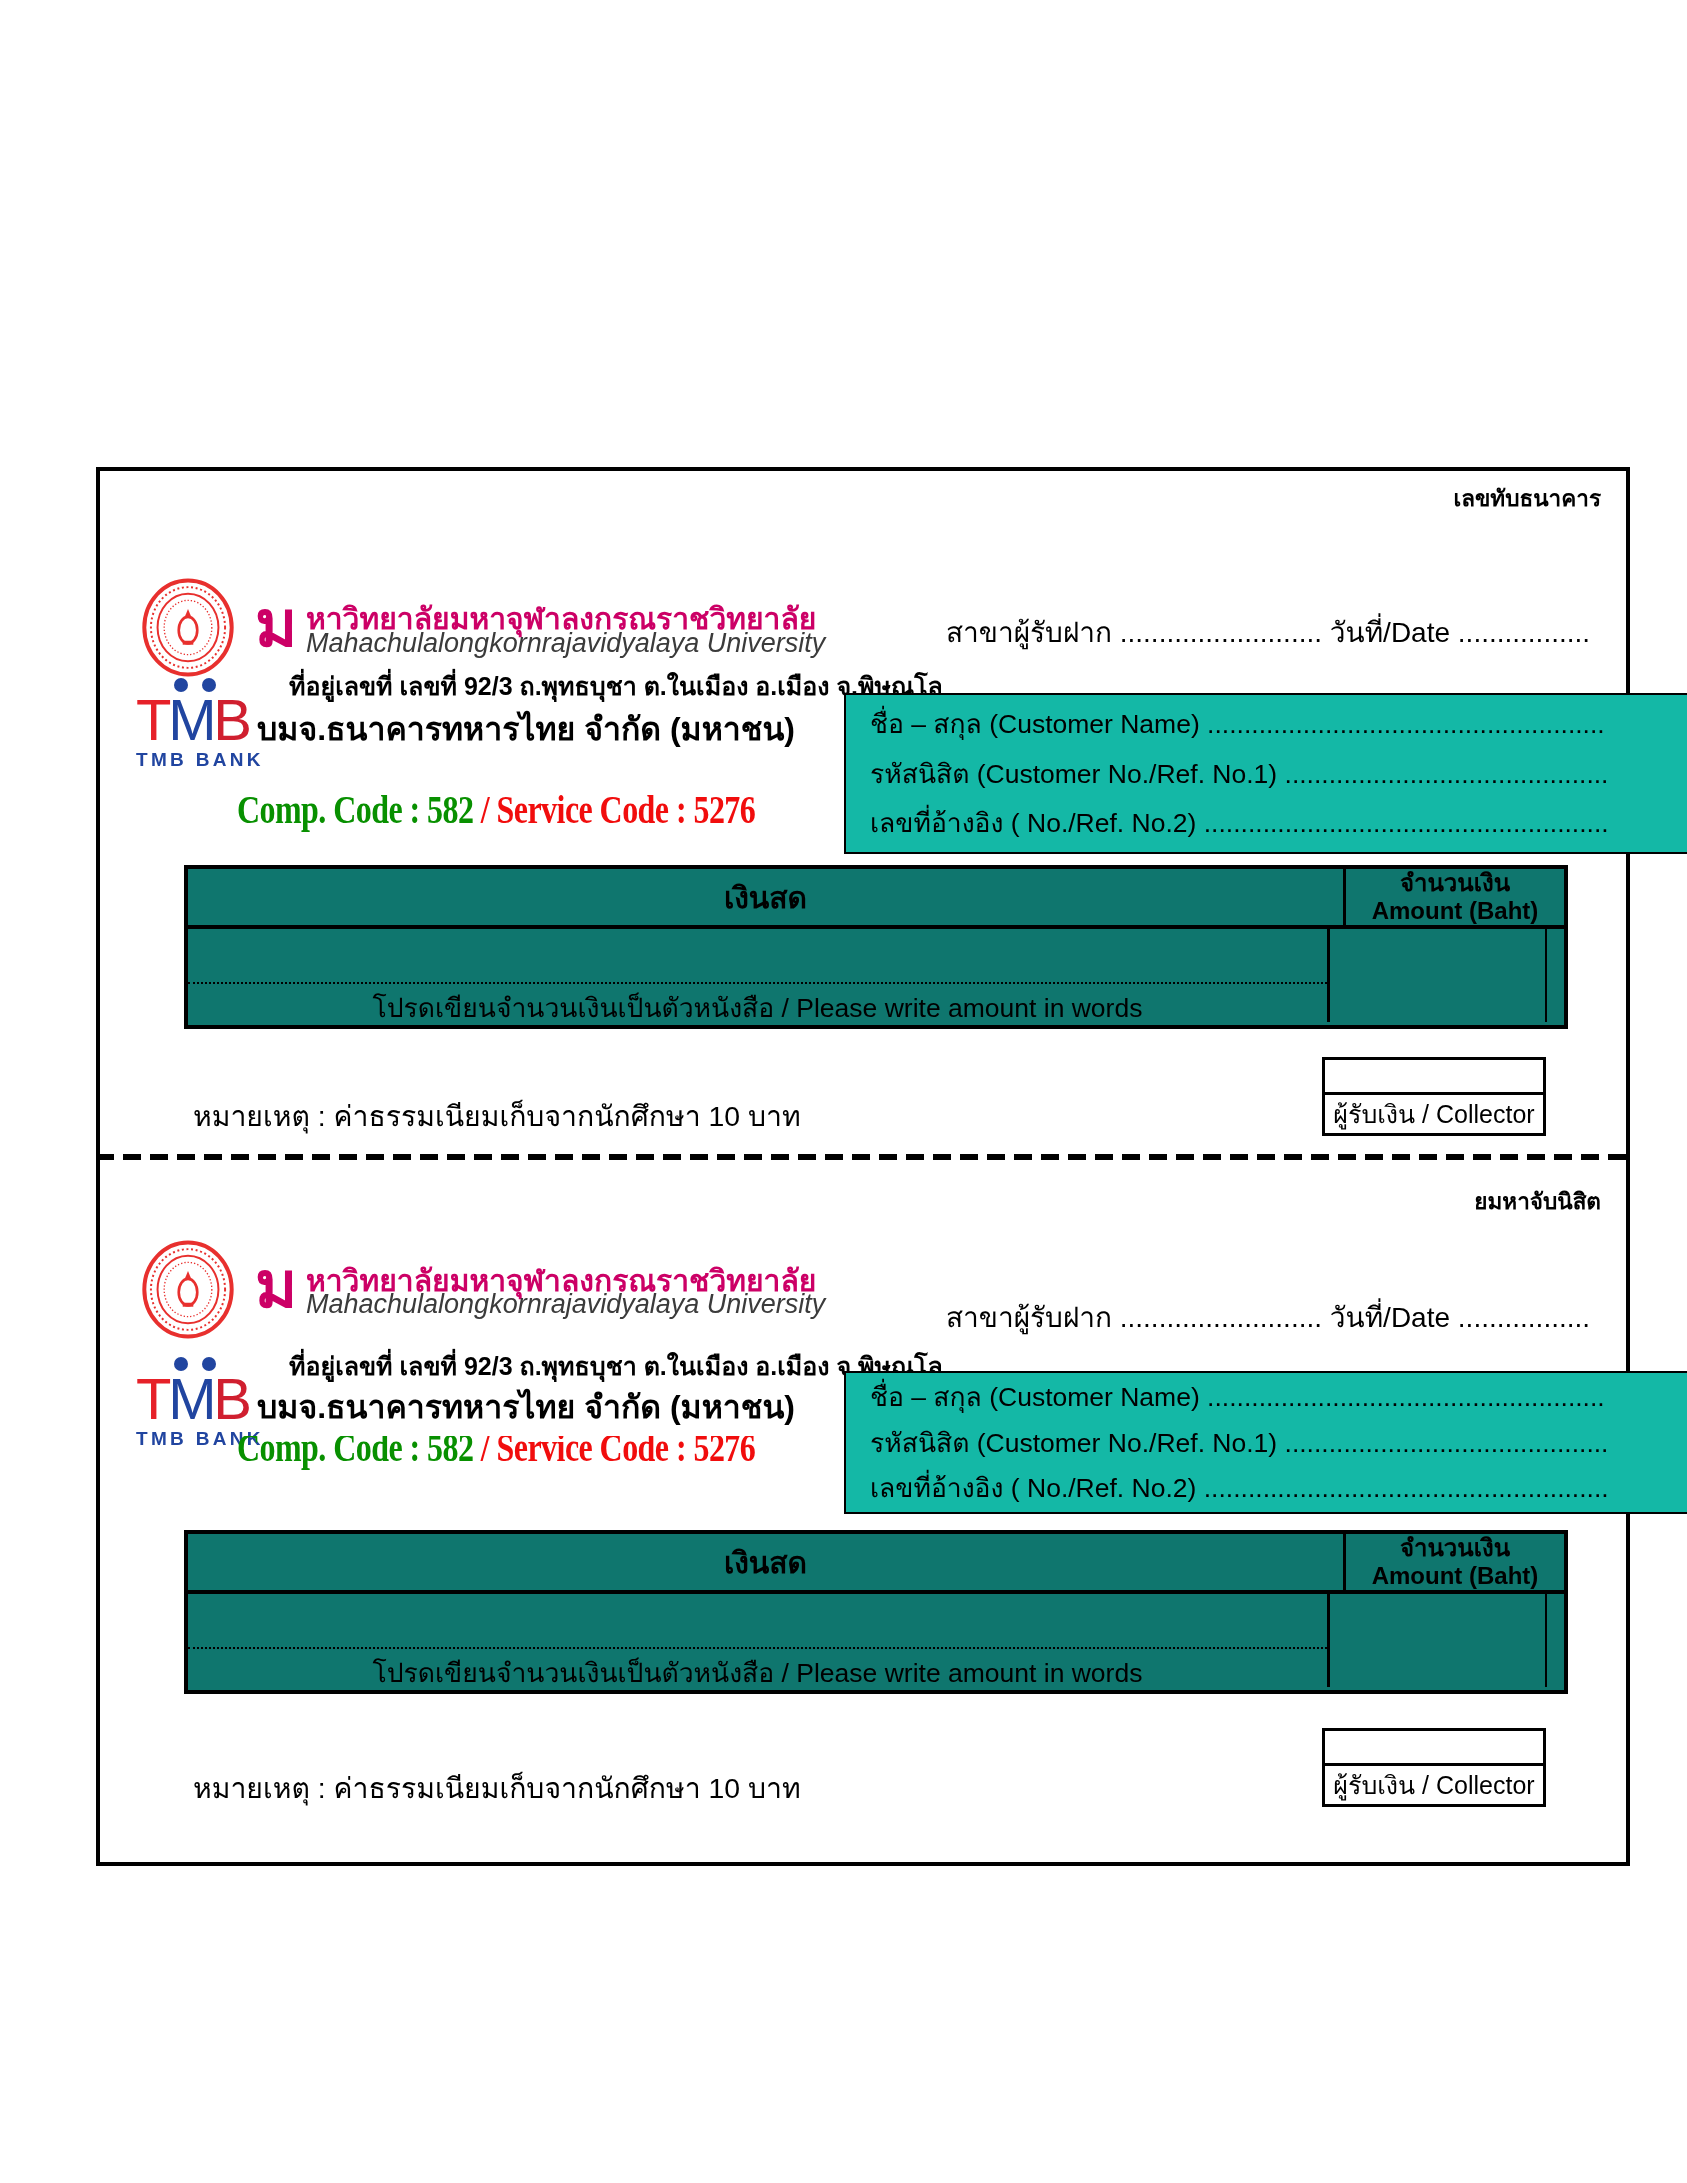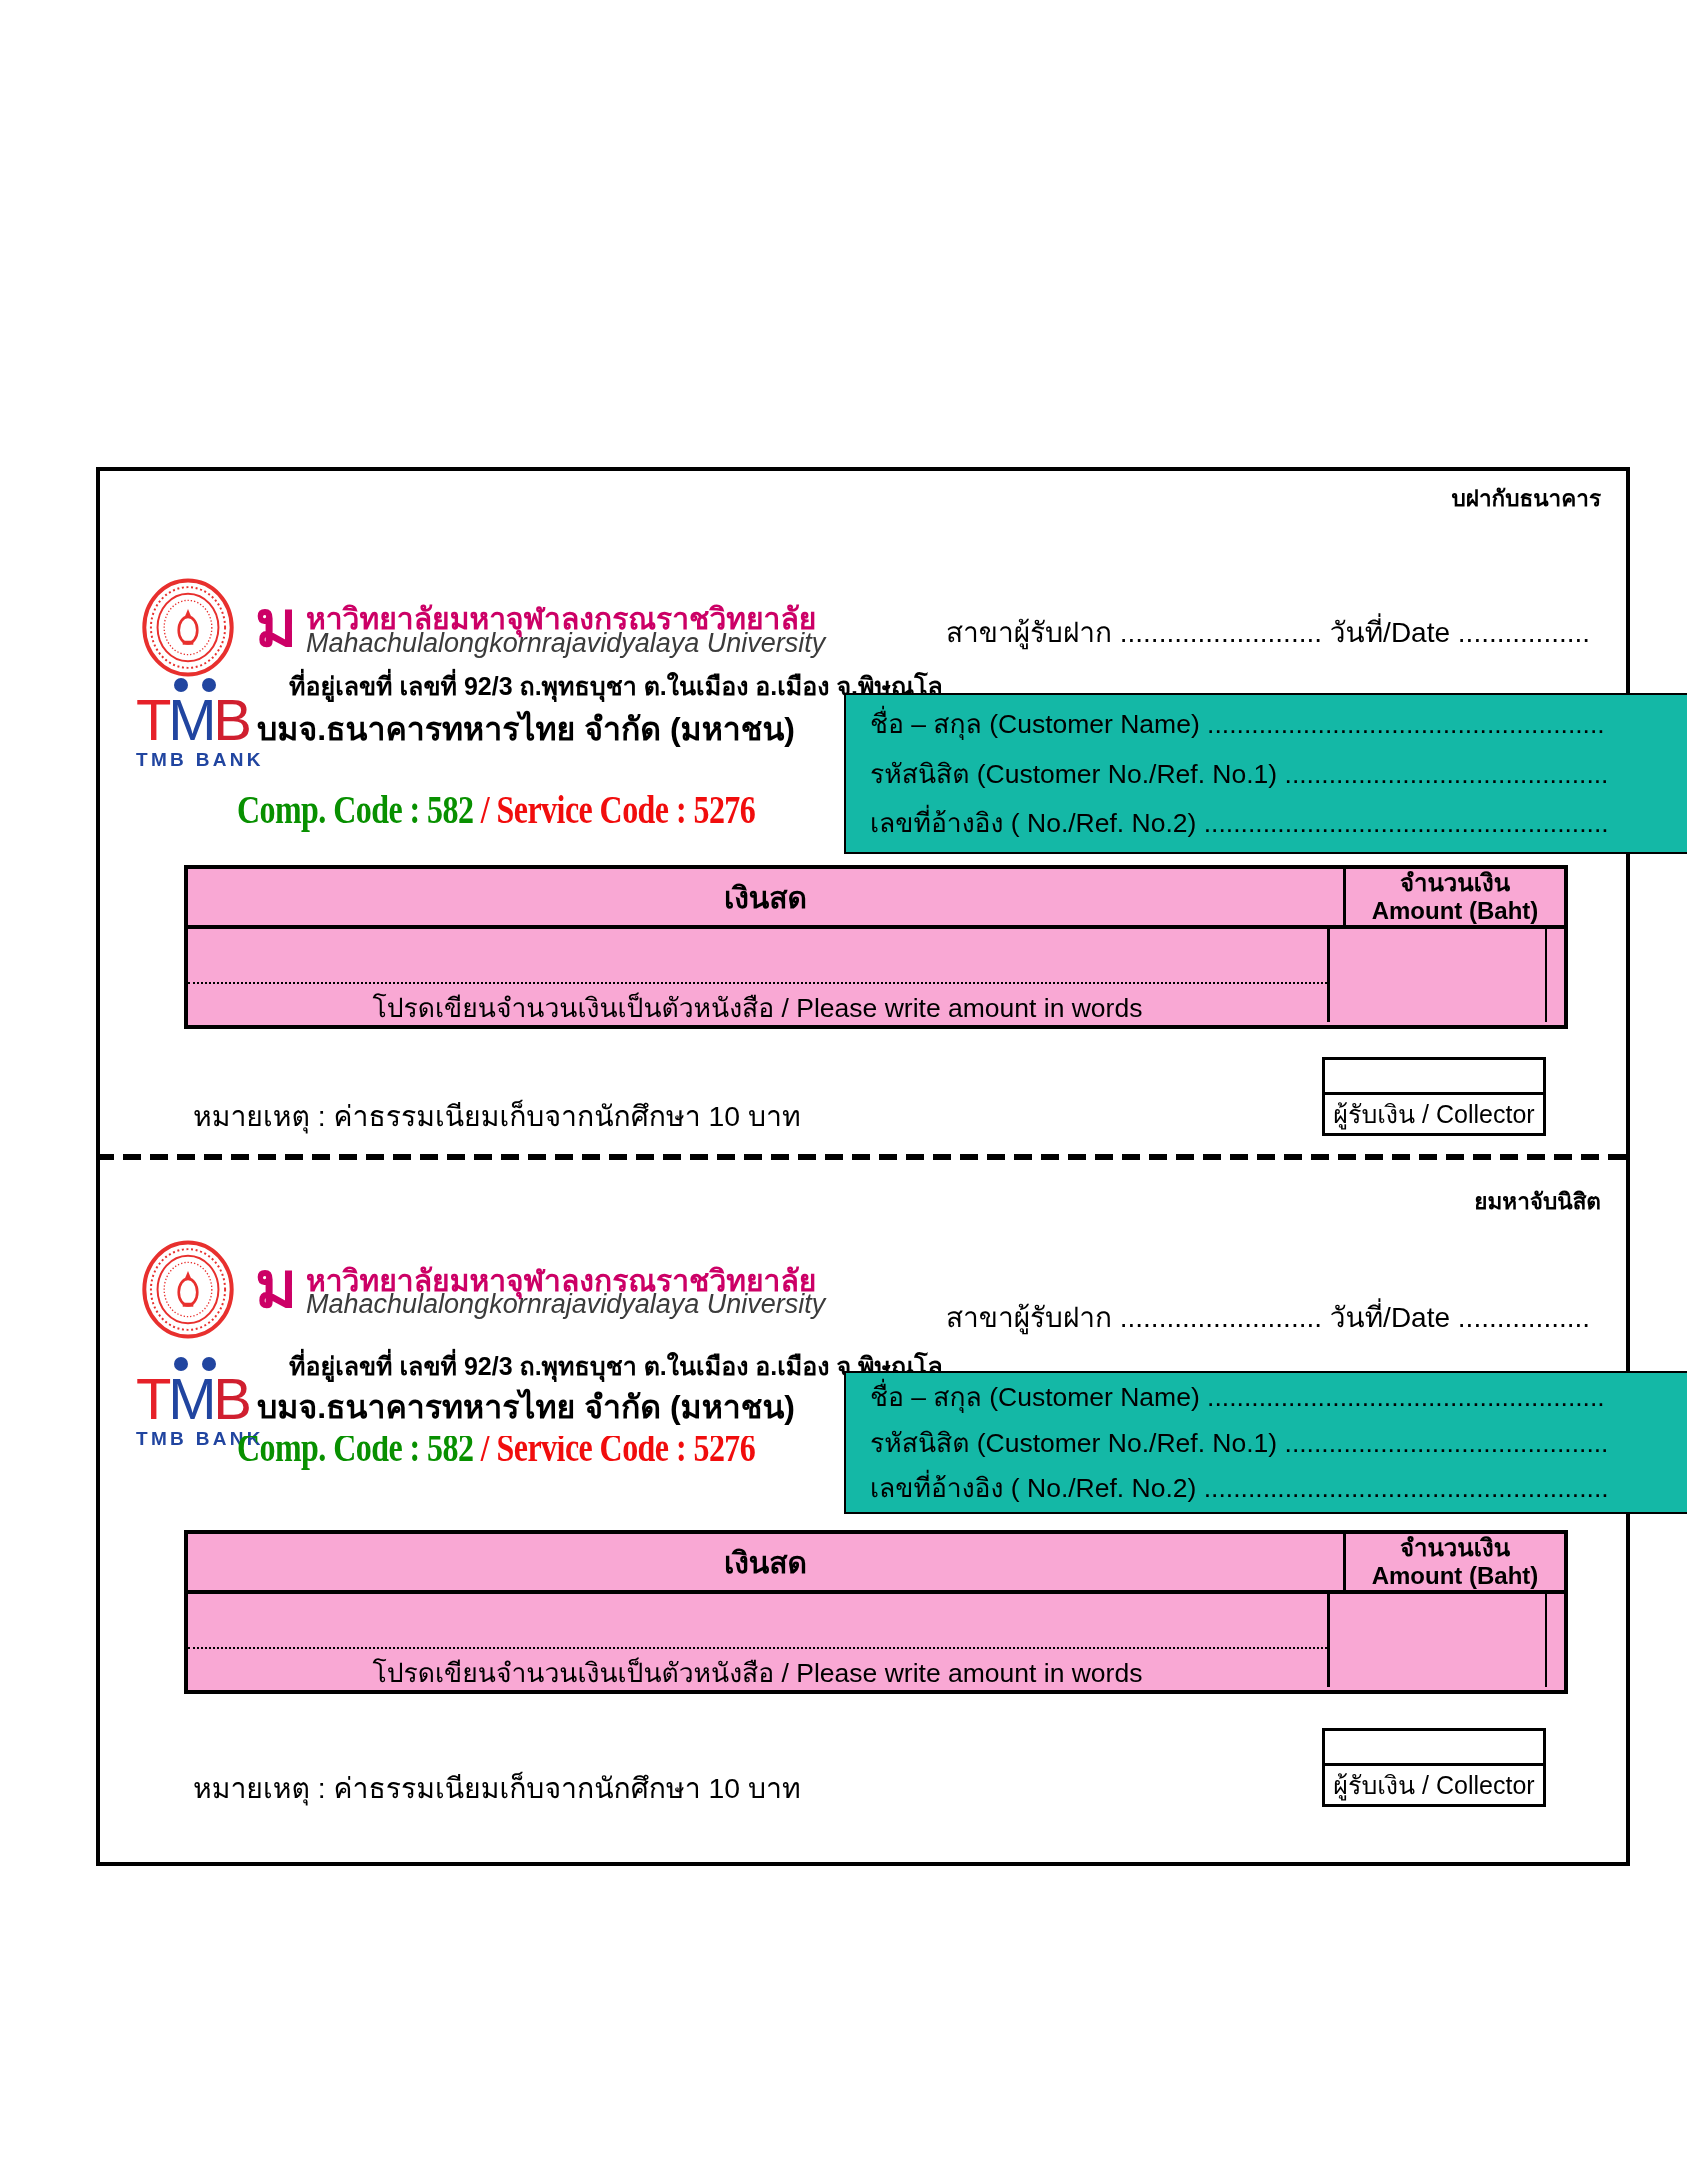--- a/index.html
+++ b/index.html
@@ -78,21 +78,21 @@
   
   .custbox { position:absolute; left:844px; width:912px; border:2.6px solid #000; box-sizing:border-box;
              background:#14b8a6; display:flex; flex-direction:column; justify-content:space-evenly;
              padding-left:24px; font-size:26.5px; }
   .custbox .cline { white-space:nowrap; overflow:hidden; }
   #s1-custbox { top:693px; height:161px; }
   #s2-custbox { top:1371px; height:143px; }
 
   
   .ptable { position:absolute; left:184px; width:1384px; height:164px; border:4px solid #000;
-            box-sizing:border-box; background:#f9a8d4; }
+            box-sizing:border-box; background:#0f766e; }
   #s1-table { top:865px; }
   #s2-table { top:1530px; }
   .t-header { display:flex; height:60px; border-bottom:4px solid #000; box-sizing:border-box; }
   .t-main-h { flex:1; border-right:3.3px solid #000; display:flex; align-items:center; justify-content:center;
               font-size:30px; font-weight:bold; }
   .t-amt-h { width:218px; text-align:center; font-size:24px; font-weight:bold; line-height:28px; padding-top:0; }
   .t-body { display:flex; height:93px;gap:16px; }
   .t-main-b { flex:1; border-right:3.3px solid #000; position:relative; }
   .dotline { position:absolute; left:0; right:0; top:53px; border-top:2.6px dotted #000; }
   .words-caption { position:absolute; left:0; right:0; top:58px; text-align:center; font-size:26.5px; white-space:nowrap; }
@@ -110,21 +110,21 @@
   #s1-note { top:1093px; }
   #s2-note { top:1765px; }
 </style>
 </head>
 <body>
 
 <div id="sheet"></div>
 
 <div>
 
-  <div id="s1-corner" class="corner-label">บฝากับธนาคาร</div>
+  <div id="s1-corner" class="corner-label">เลขทับธนาคาร</div>
 
   <svg id="s1-seal" class="seal" viewBox="0 0 142 152">
     <ellipse cx="71" cy="76" rx="66" ry="71" fill="none" stroke="#E8302E" stroke-width="6"></ellipse>
     <ellipse cx="71" cy="76" rx="56" ry="61" fill="none" stroke="#E8302E" stroke-width="3" stroke-dasharray="3 4"></ellipse>
     <ellipse cx="71" cy="76" rx="46" ry="51" fill="none" stroke="#E8302E" stroke-width="3"></ellipse>
     <ellipse cx="71" cy="76" rx="36" ry="41" fill="none" stroke="#E8302E" stroke-width="2" stroke-dasharray="2 3"></ellipse>
     <ellipse cx="71" cy="80" rx="14" ry="20" fill="none" stroke="#E8302E" stroke-width="4"></ellipse>
     <path d="M71 48 L66 60 L76 60 Z" fill="#E8302E"></path>
     <rect x="63" y="96" width="16" height="6" fill="#E8302E"></rect>
   </svg>

